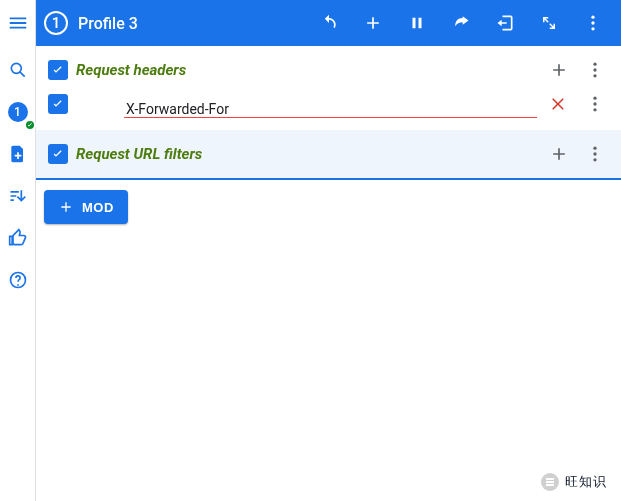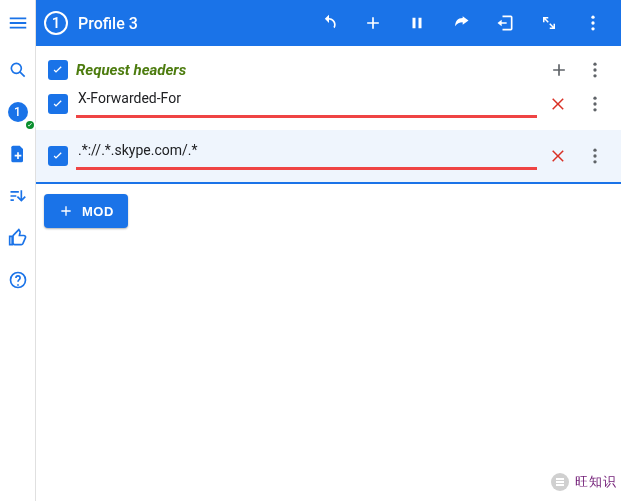--- a/index.html
+++ b/index.html
@@ -37,35 +37,35 @@
 
   .section { padding: 8px 8px 8px 8px; }
   .section.active { border-bottom: 2px solid #1a73e8; background: #eff5fd; }
 
   .section-header { display: flex; align-items: center; height: 32px; gap: 8px; padding: 0 4px; }
   .section-title { font-size: 15px; font-style: italic; font-weight: 700; color: #4d7c0f; flex: 1; }
   .section-add, .section-menu { width: 28px; height: 28px; display: flex; align-items: center; justify-content: center; cursor: pointer; color: #5f6368; }
 
   .row { display: flex; align-items: center; height: 36px; gap: 8px; padding: 0 4px; }
   .row .checkbox { width: 20px; height: 20px; flex: none; }
-  .row-fields { flex: 1; display: flex; align-items: flex-start; border-bottom: 3px solid #ef4444; height: 28px; }
+  .row-fields { flex: 1; display: flex; align-items: flex-end; border-bottom: 1px solid #ef4444; height: 28px; margin-left: 48px; }
   .row-field { font-size: 14px; color: #202124; padding: 0 2px; }
   .row-key { flex: 0 0 225px; }
   .row-val { flex: 1; }
   .row-x { width: 28px; height: 28px; display: flex; align-items: center; justify-content: center; cursor: pointer; color: #d93025; }
   .row-menu { width: 28px; height: 28px; display: flex; align-items: center; justify-content: center; cursor: pointer; color: #5f6368; }
 
   .checkbox { width: 20px; height: 20px; border-radius: 3px; background: #1a73e8; display: flex; align-items: center; justify-content: center; cursor: pointer; flex: none; }
   .checkbox svg { width: 16px; height: 16px; }
 
   .buttons { display: flex; gap: 16px; padding: 10px 8px; }
   .btn { height: 34px; border: none; border-radius: 4px; background: #1a73e8; color: #fff; font-size: 13px; font-weight: 700; letter-spacing: 0.5px; display: flex; align-items: center; padding: 0 14px; gap: 8px; cursor: pointer; box-shadow: 0 1px 2px rgba(0,0,0,0.3); }
   .btn svg { width: 16px; height: 16px; }
 
-  .watermark { position: absolute; right: 4px; bottom: 10px; font-size: 13px; color: #701a75; display: flex; align-items: center; gap: 6px; letter-spacing: 1px; }
+  .watermark { position: absolute; right: 14px; bottom: 10px; font-size: 13px; color: #0f172a; display: flex; align-items: center; gap: 6px; letter-spacing: 1px; }
   .watermark-icon { width: 18px; height: 18px; border-radius: 50%; background: #d0d0d0; display: flex; align-items: center; justify-content: center; }
 </style>
 </head>
 <body>
 
 <div class="sidebar">
   <div class="sidebar-top">
     <div class="sidebar-item">
       <svg width="22" height="22" viewBox="0 0 24 24">
           <path fill="#1a73e8" d="M3 6h18v2H3zM3 11h18v2H3zM3 16h18v2H3z"></path>
@@ -203,35 +203,33 @@
           <svg width="20" height="20" viewBox="0 0 24 24">
               <circle cx="12" cy="5" r="2" fill="#5f6368"></circle>
               <circle cx="12" cy="12" r="2" fill="#5f6368"></circle>
               <circle cx="12" cy="19" r="2" fill="#5f6368"></circle>
             </svg>
         </div>
       </div>
     </div>
 
     <div class="section active">
-      <div class="row">
+      <div class="section-header">
         <div class="checkbox">
           <svg viewBox="0 0 24 24">
               <path fill="#fff" d="M9 16.2l-3.5-3.5 1.4-1.4L9 13.4l7.1-7.1 1.4 1.4z"></path>
             </svg>
         </div>
-        <div class="row-fields">
-          <div class="row-field" style="flex:1">.*://.*.skype.com/.*</div>
-        </div>
-        <div class="row-x">
-          <svg width="18" height="18" viewBox="0 0 24 24">
-              <path fill="#d93025" d="M18.3 5.71L12 12l6.3 6.29-1.42 1.42L10.6 13.4 4.3 19.7 2.88 18.3 9.17 12 2.88 5.71 4.3 4.29 10.6 10.6l6.29-6.3z"></path>
-            </svg>
-        </div>
-        <div class="row-menu">
+        <div class="section-title">Request URL filters</div>
+        <div class="section-add">
+          <svg width="20" height="20" viewBox="0 0 24 24">
+              <path fill="#5f6368" d="M11 5h2v6h6v2h-6v6h-2v-6H5v-2h6z"></path>
+            </svg>
+        </div>
+        <div class="section-menu">
           <svg width="20" height="20" viewBox="0 0 24 24">
               <circle cx="12" cy="5" r="2" fill="#5f6368"></circle>
               <circle cx="12" cy="12" r="2" fill="#5f6368"></circle>
               <circle cx="12" cy="19" r="2" fill="#5f6368"></circle>
             </svg>
         </div>
       </div>
     </div>
 
     <div class="buttons">

